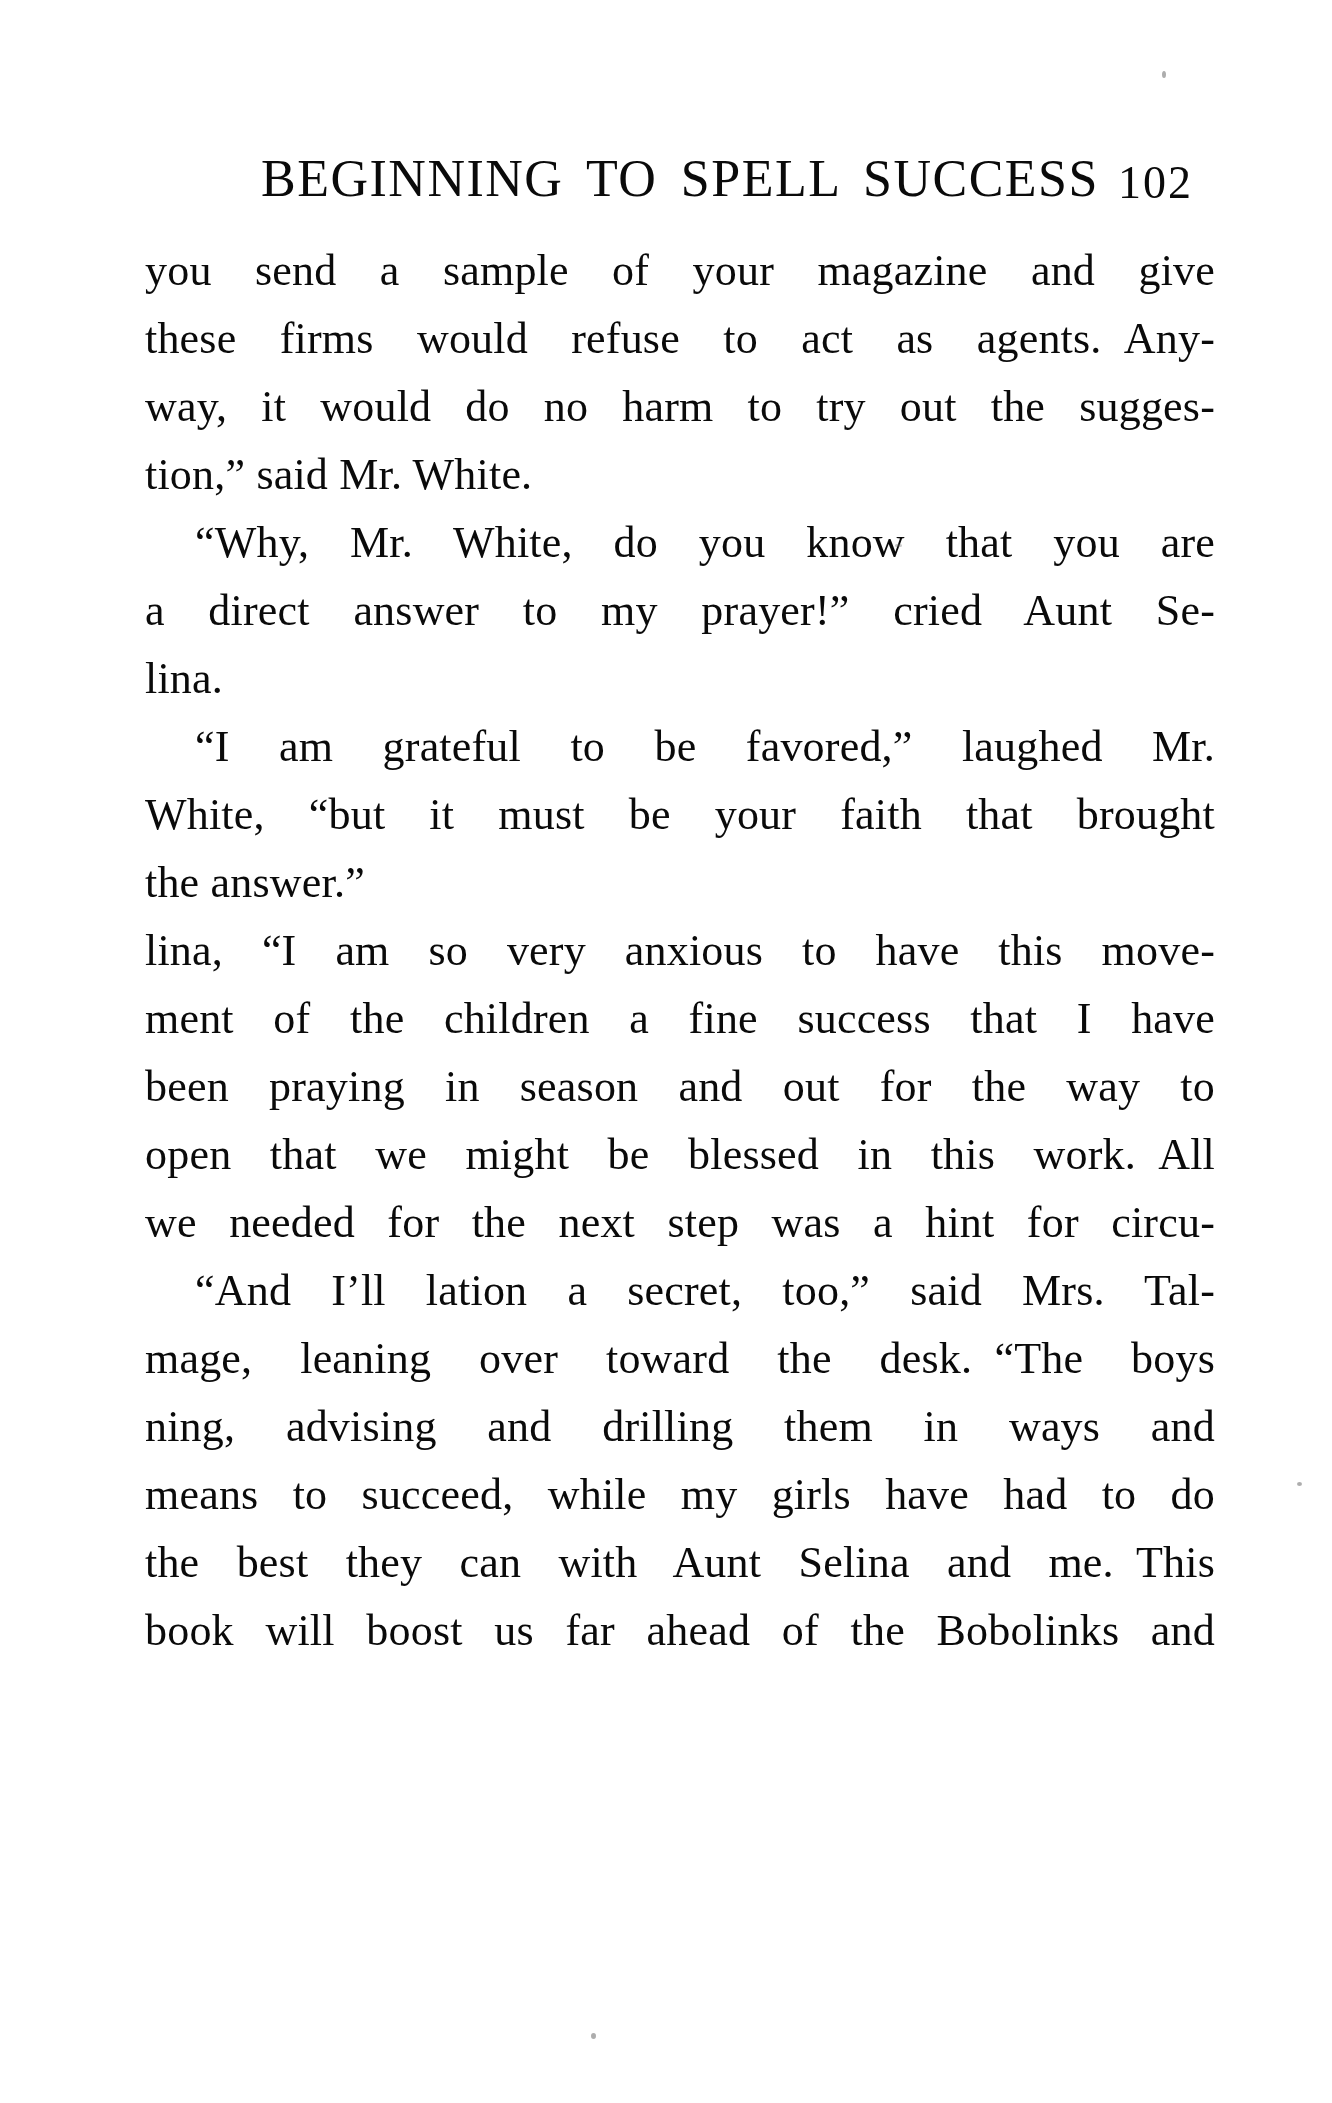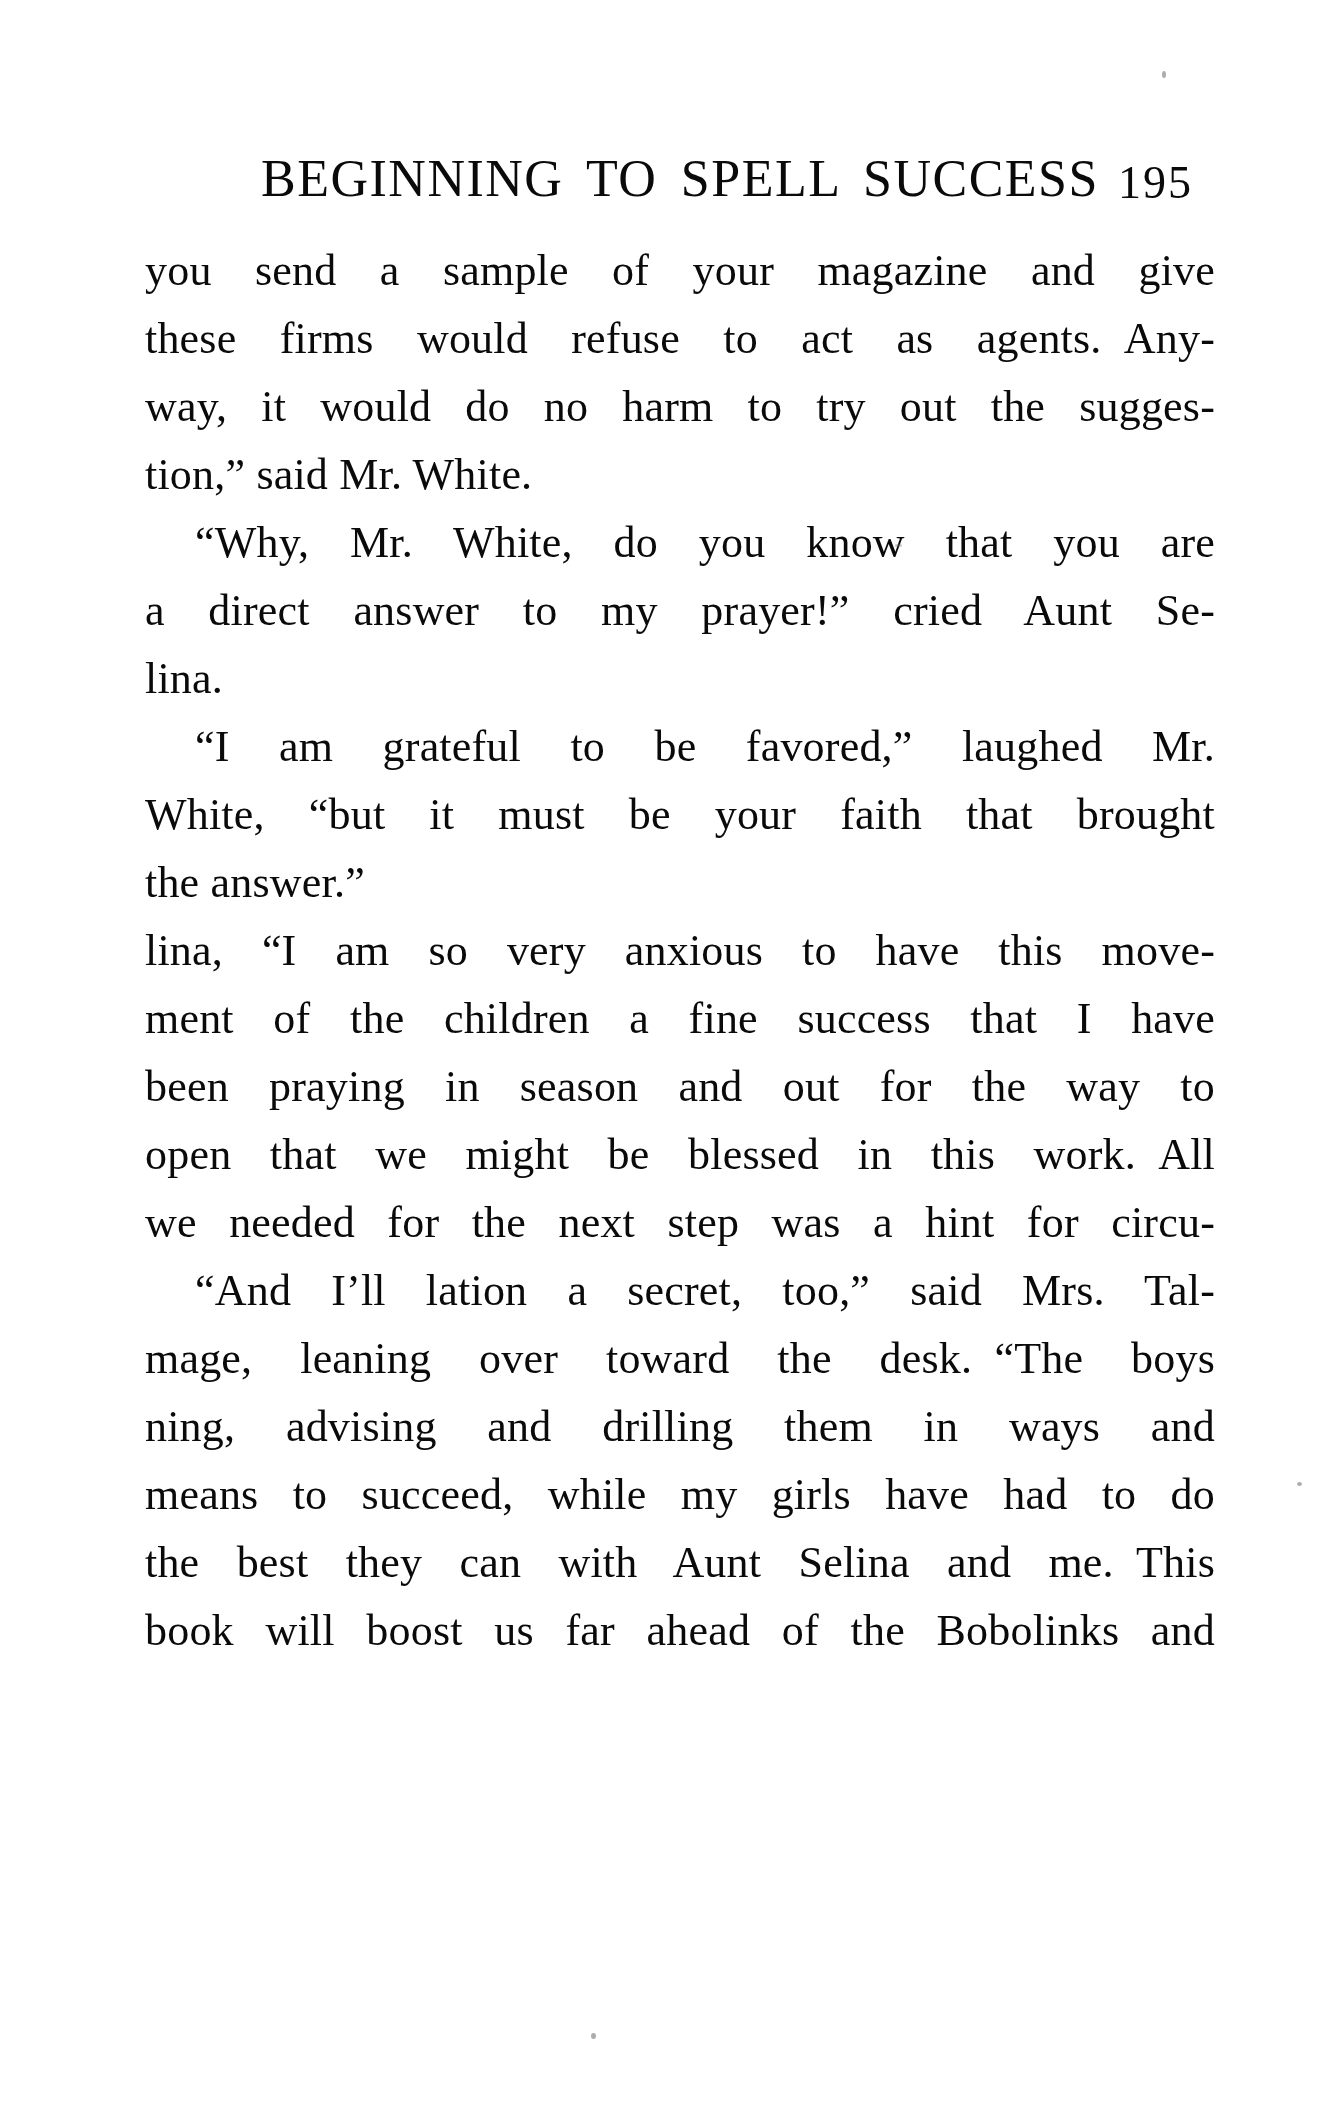--- a/index.html
+++ b/index.html
@@ -79,21 +79,21 @@
   .speck.s4 { left: 591px;  top: 2006px; width: 5px; height: 6px; }
   .speck.s5 { left: 266px;  top: 2079px; width: 4px; height: 4px; opacity: 0.3; }
 </style>
 </head>
 <body>
 
 <div class="page">
 
   <div class="running-head">
     <span class="title">BEGINNING TO SPELL SUCCESS</span>
-    <span class="folio">195</span>
+    <span class="folio">102</span>
   </div>
 
   <div class="body-text">
       <div class="line">you send a sample of your magazine and give</div>
       <div class="line">these firms would refuse to act as agents. Any-</div>
       <div class="line">way, it would do no harm to try out the sugges-</div>
       <div class="line par-end">tion,” said Mr. White.</div>
       <div class="line indent">“Why, Mr. White, do you know that you are</div>
       <div class="line">a direct answer to my prayer!” cried Aunt Se-</div>
       <div class="line par-end">lina.</div>

